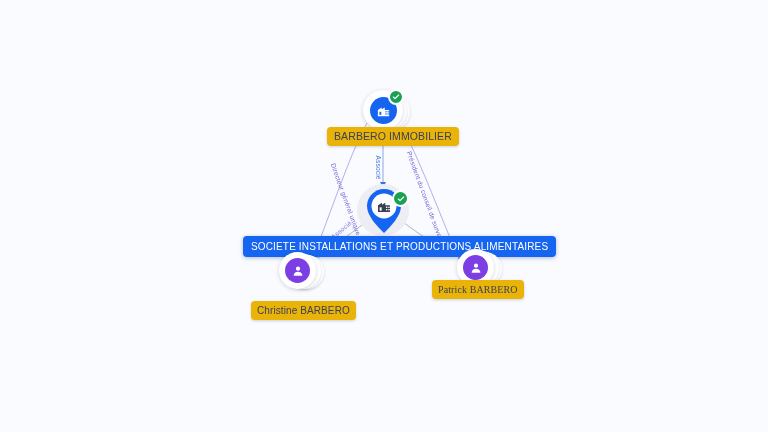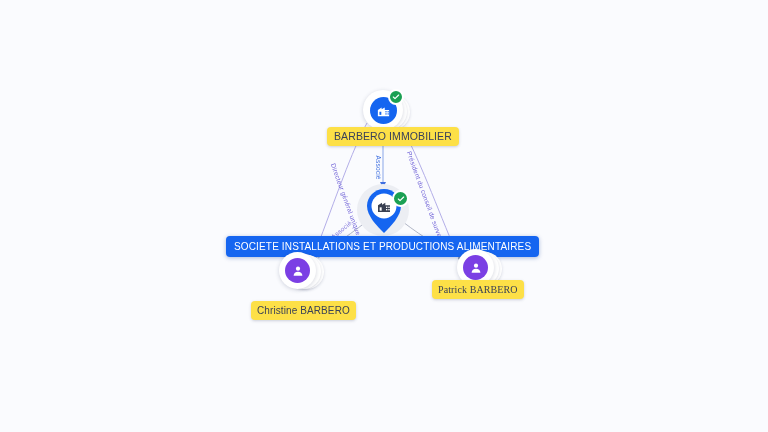--- a/index.html
+++ b/index.html
@@ -28,21 +28,21 @@
 
   .inner-circle{border-radius:50%;display:flex;align-items:center;justify-content:center;}
 
   .check-badge{position:absolute;border-radius:50%;background:#1aa053;
                border:2px solid #ffffff;display:flex;align-items:center;
                justify-content:center;}
 
   
   .label{
     position:absolute;white-space:nowrap;
-    background:#fde047;color:#3b4257;
+    background:#eab308;color:#3b4257;
     border-radius:4px;
     box-shadow:0 1px 3px rgba(40,50,90,.22);
     font-size:10px;line-height:13px;
     padding:3px 6px;
     letter-spacing:.1px;
   }
   .label.primary{
     background:#1565f0;color:#ffffff;
     font-size:10px;font-weight:400;letter-spacing:.15px;
     border-radius:4px;
@@ -145,21 +145,21 @@
       <rect x="18.5" y="16.5" width="2" height="2" fill="#ffffff"></rect>
       <rect x="5.5" y="14" width="3" height="5" fill="#ffffff"></rect>
     </svg>
     <div class="check-badge" style="left:37px;top:8px;width:13px;height:13px;">
       <svg width="8" height="8" viewBox="0 0 24 24">
         <path d="M20 6 9 17l-5-5" stroke="#ffffff" stroke-width="3.5" fill="none" stroke-linecap="round" stroke-linejoin="round"></path>
       </svg>
     </div>
   </div>
 
-  <div class="label primary" style="left:226px;top:236px;text-align:center;">SOCIETE INSTALLATIONS ET PRODUCTIONS ALIMENTAIRES</div>
+  <div class="label primary" style="left:243px;top:236px;text-align:center;">SOCIETE INSTALLATIONS ET PRODUCTIONS ALIMENTAIRES</div>
 
   <div class="node" style="left:276px;top:250px;width:52px;height:44px;">
     <div class="stack" style="left:14px;top:5px;width:34px;height:34px;"></div>
     <div class="stack" style="left:10px;top:4px;width:35px;height:35px;"></div>
     <div class="disc" style="left:3px;top:2px;width:37px;height:37px;">
       <div class="inner-circle" style="width:25px;height:25px;background:#7b3fe4;">
         <svg width="14" height="14" viewBox="0 0 24 24">
           <circle cx="12" cy="8" r="3.6" fill="#ffffff"></circle>
           <path d="M4.5 20c0-4.2 3.4-6.6 7.5-6.6s7.5 2.4 7.5 6.6z" fill="#ffffff"></path>
         </svg>

